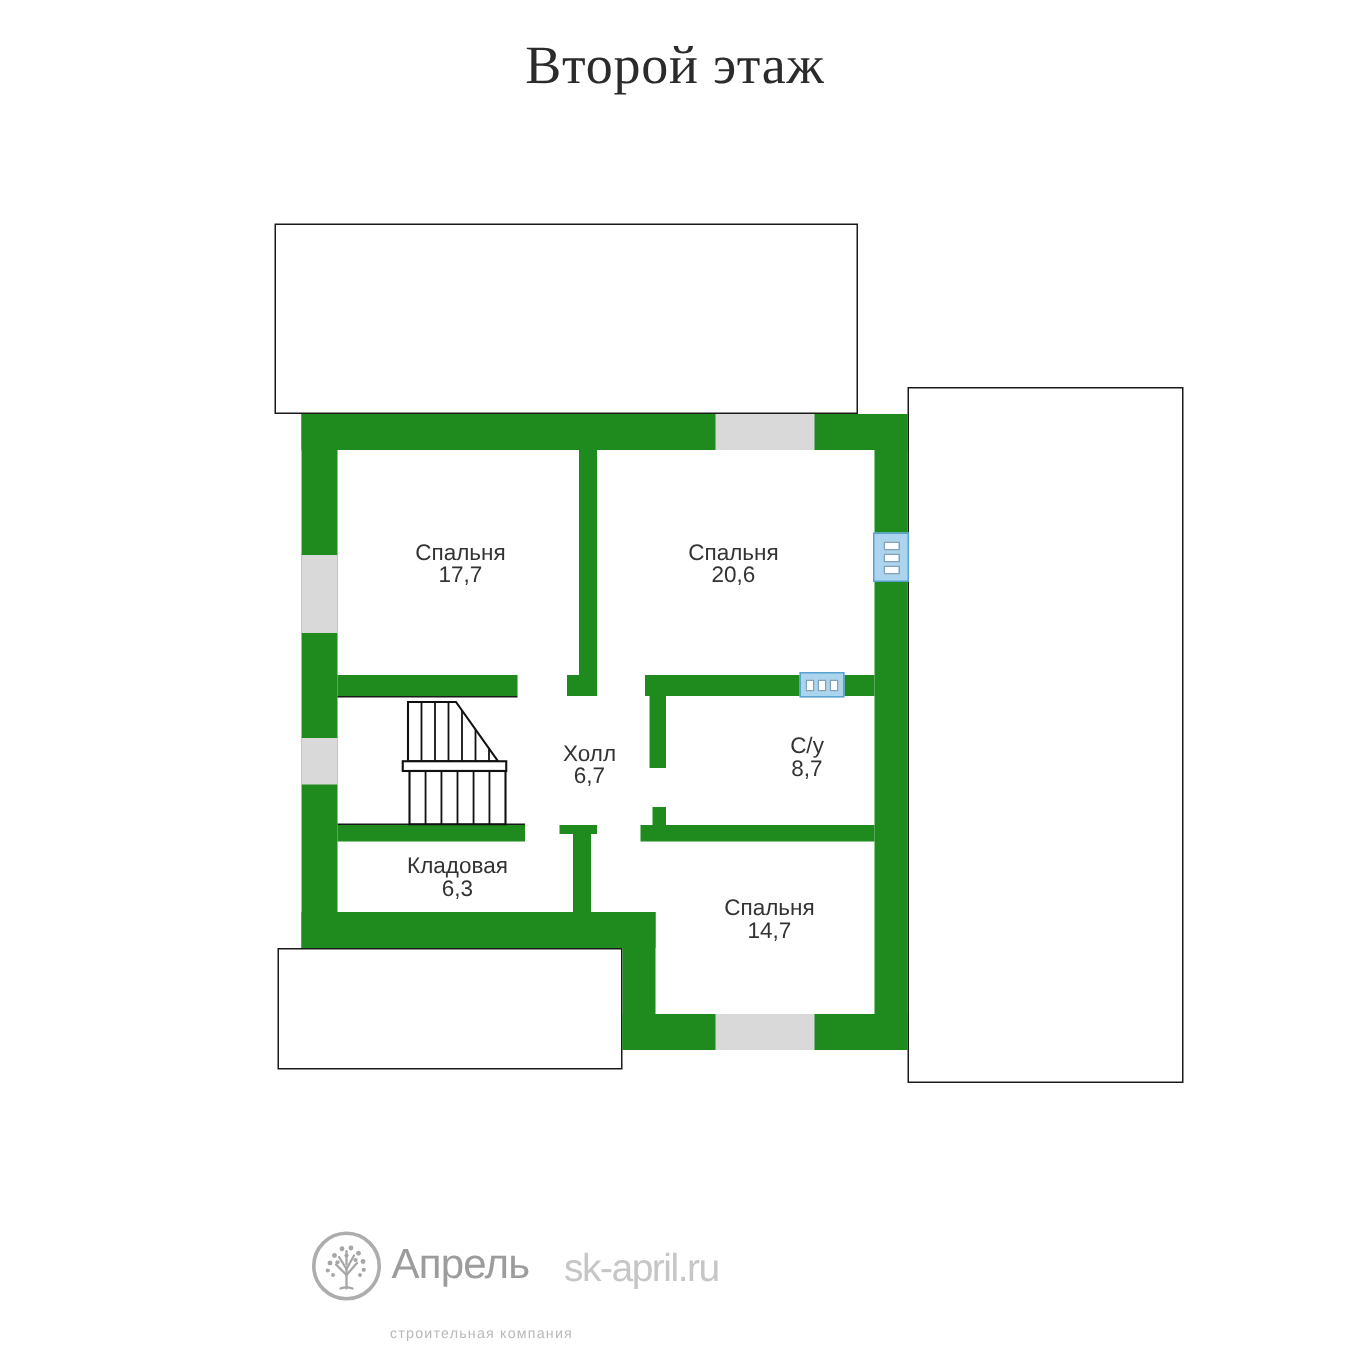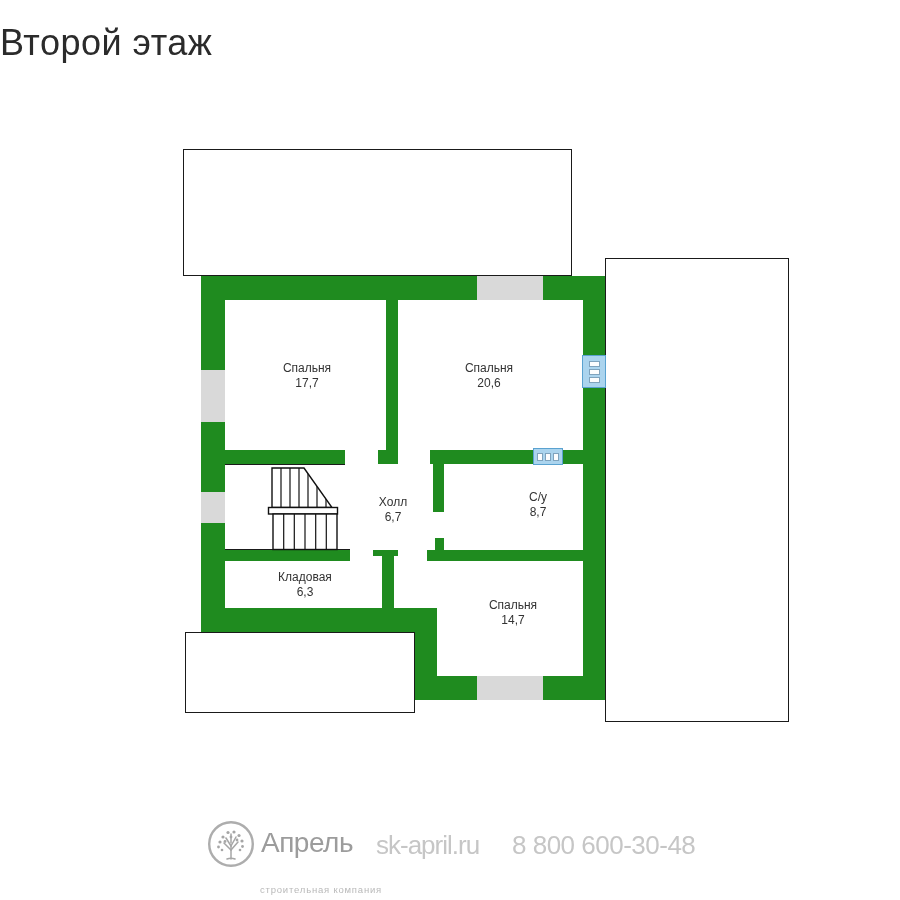--- a/index.html
+++ b/index.html
@@ -1,41 +1,41 @@
 <!DOCTYPE html>
 <html style="--wall: #1f8b1f; --window: #d9d9d9; --fixture-fill: #abd4ee; --fixture-border: #5aa2d0; --label: #333333; --line: #1a1a1a; --brand-gray: #9c9c9c; --footer-gray: #c6c6c6;"><head>
 <meta charset="utf-8">
 <style>
   html,body{margin:0;padding:0;background:#ffffff;}
   #canvas{
     position:relative;width:900px;height:900px;background:#fff;overflow:hidden;
     font-family:"Liberation Sans", sans-serif;
   }
   .title{
-    position:absolute;top:22px;left:0;width:100%;
-    font-size:36px;color:#2b2b2b;letter-spacing:0.5px;
+    position:absolute;top:22px;left:0;width:100%;text-align:center;
+    font-size:36px;color:#2b2b2b;letter-spacing:0.5px;font-family:Liberation Serif, serif;
   }
   .outline-rect{
     position:absolute;background:#fff;border:1.6px solid #1a1a1a;box-sizing:border-box;
   }
   .wall{position:absolute;background:var(--wall,#1f8b1f);}
   .window{position:absolute;background:var(--window,#d9d9d9);}
   .hairline{position:absolute;background:var(--line,#1a1a1a);height:1px;}
   .fixture{
     position:absolute;background:var(--fixture-fill,#abd4ee);
     border:1px solid var(--fixture-border,#5aa2d0);box-sizing:border-box;
     display:flex;align-items:center;justify-content:center;gap:2px;
   }
   .fixture.vert{flex-direction:column;}
   .fixture .pane{background:#fcfdfe;border:1px solid #7fa3bd;box-sizing:border-box;}
   .fixture.vert .pane{width:11px;height:6px;}
   .fixture.horiz .pane{width:6px;height:8px;}
   .room-label{
     position:absolute;transform:translateX(-50%);text-align:center;
-    font-size:12px;line-height:15px;color:var(--label,#333);white-space:nowrap;
+    font-size:15px;line-height:15px;color:var(--label,#333);white-space:nowrap;
   }
   .stairs-svg,.logo-svg{position:absolute;}
   .brand{
     position:absolute;left:261px;top:827px;font-size:28px;font-weight:normal;
     color:var(--brand-gray,#9c9c9c);letter-spacing:-0.5px;
   }
   .tagline{
     position:absolute;left:260px;top:884px;font-size:9.5px;
     color:#b9b9b9;letter-spacing:0.8px;
   }
@@ -172,15 +172,14 @@
         <circle cx="31" cy="21" r="1.4"></circle>
         <circle cx="25" cy="18" r="1.4"></circle>
         <circle cx="16" cy="31" r="1.3"></circle>
         <circle cx="34" cy="31" r="1.3"></circle>
       </g>
     </g>
   </svg>
   <div class="brand">Апрель</div>
   <div class="tagline">строительная компания</div>
   <div class="website">sk-april.ru</div>
-  <div class="phone">8 800 600-30-48</div>
 
 </div>
 
 </body></html>

